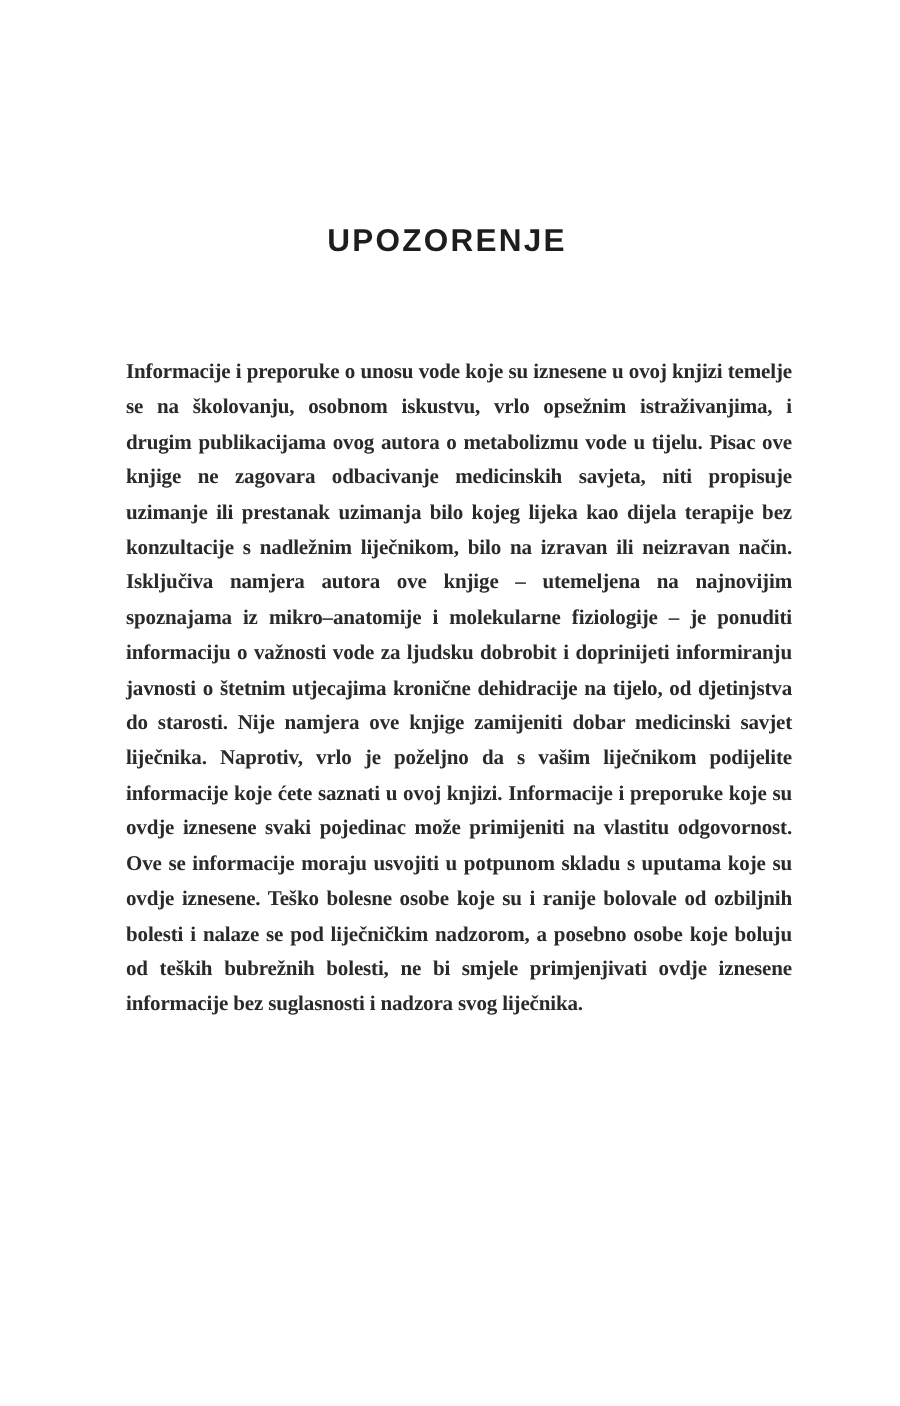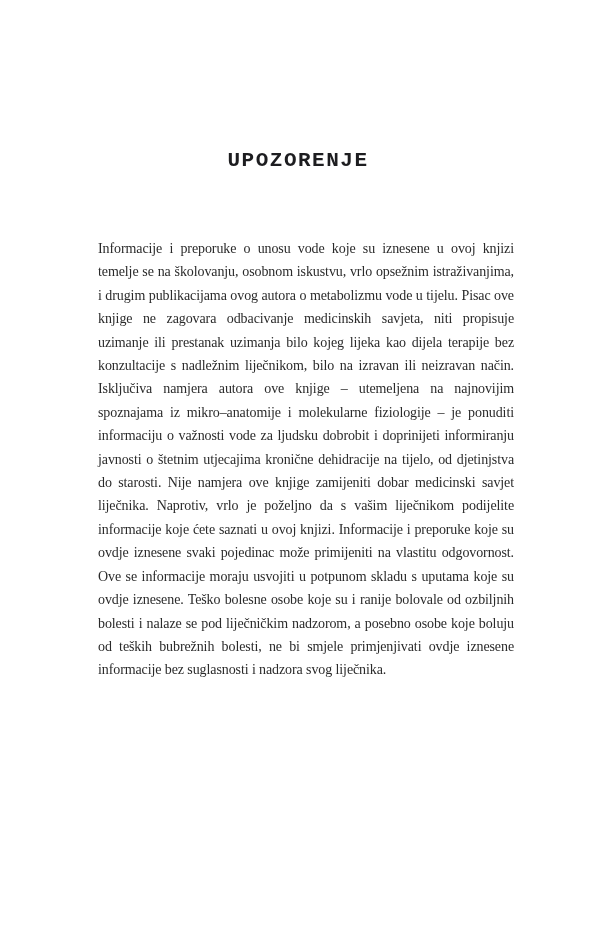--- a/index.html
+++ b/index.html
@@ -12,39 +12,40 @@
     width: 600px;
     height: 937px;
     background: var(--background, #ffffff);
     overflow: hidden;
     font-family: "Liberation Serif", serif;
   }
   .page-title {
     margin: 146px 4px 0 0;
     padding: 0;
     text-align: center;
-    font-family: Liberation Mono, monospace;
+    font-family: Liberation Sans, sans-serif;
     font-weight: 700;
     font-size: 21px;
     line-height: 30px;
     letter-spacing: 1.5px;
     color: var(--title-text, #1d1d20);
   }
   .body-text {
     margin: 61px 72px 0 84px;
     font-size: 14px;
     line-height: 23.4px;
     letter-spacing: -0.1px;
     text-align: justify;
     color: var(--body-text, #2a2a2a);
     hyphens: manual;
   }
   .body-text p {
-    margin: 14px;
+    margin: 0;
     padding: 0;
+    font-weight: bold;
   }
   .body-text p.indent {
     text-indent: 23px;
   }
 </style>
 </head>
 <body>
 
 <div class="page">
   <h1 class="page-title">UPOZORENJE</h1>

